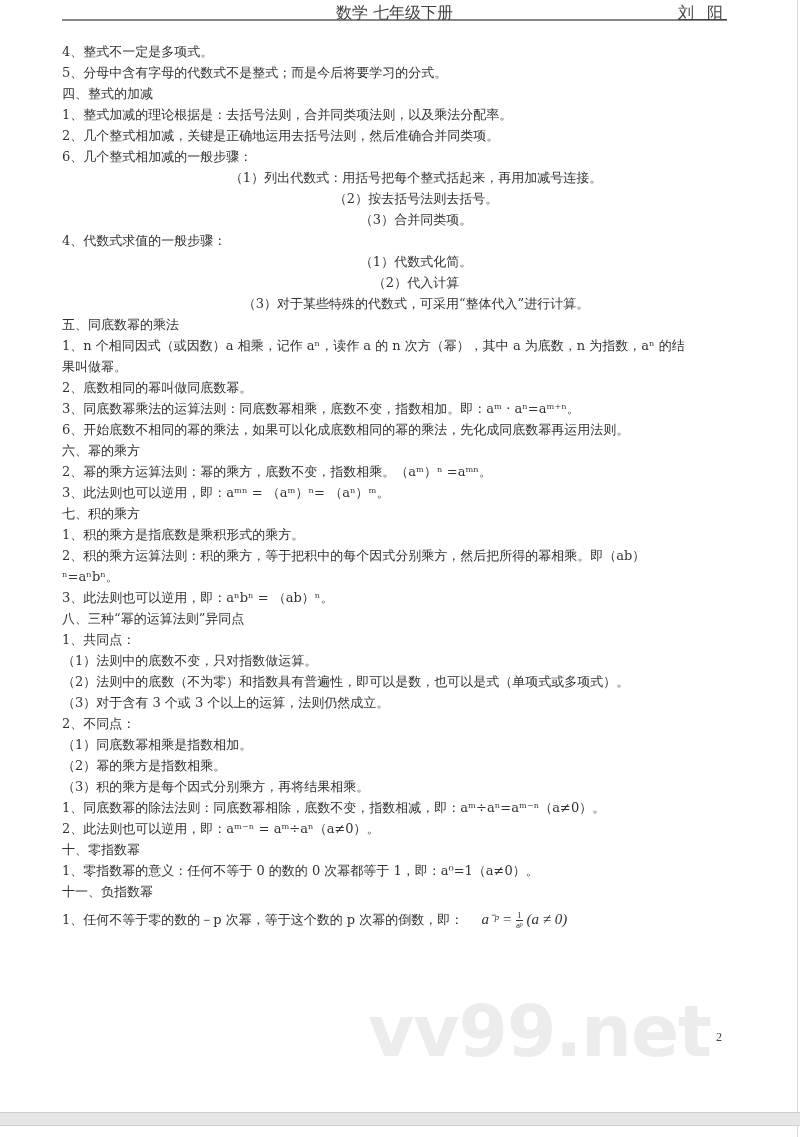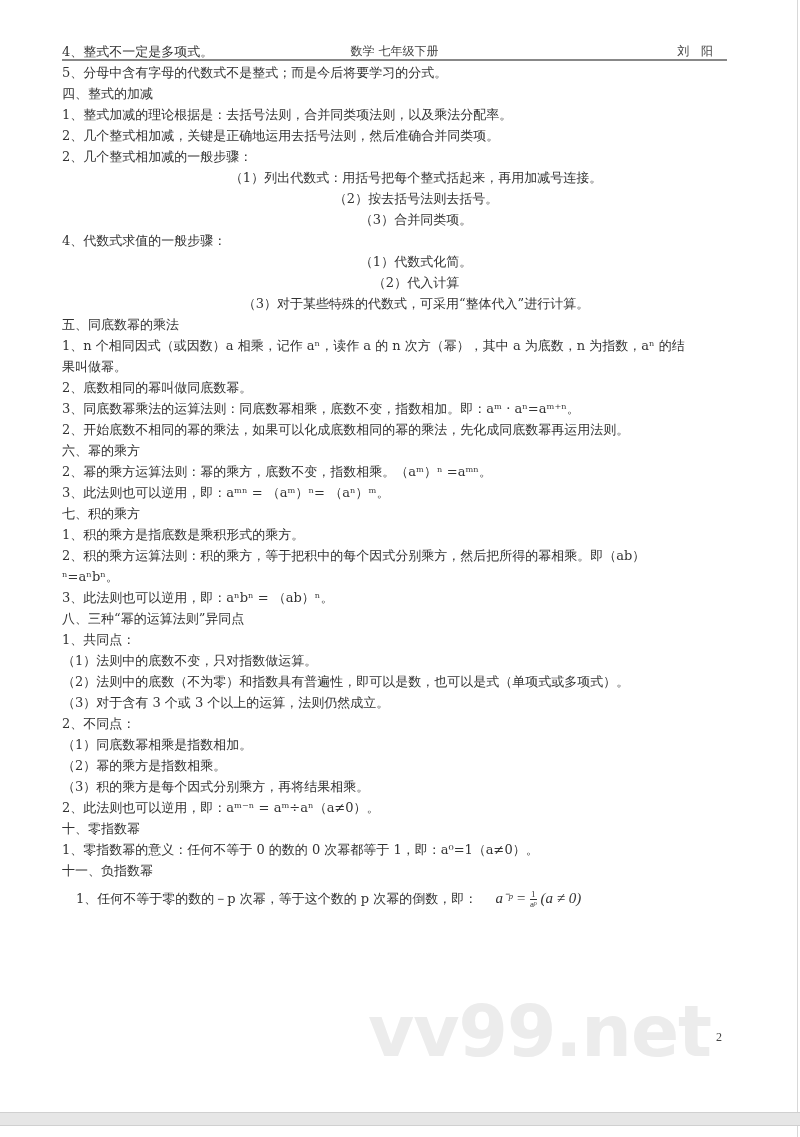--- a/index.html
+++ b/index.html
@@ -11,24 +11,24 @@
     position: relative;
   }
   .page {
     position: absolute; left: 0; top: 0; width: 797px; height: 1112px;
     background: #fff;
     border-right: 1px solid #d8d8d8;
   }
   .header {
     position: absolute; left: 62px; top: 0; width: 665px; height: 19px;
     border-bottom: 2px solid #888;
-    font-size: 12px; color: #444; margin-top: 40px;
+    font-size: 16px; color: #444;
   }
   .header .title { position: absolute; left: 0; right: 0; top: 3px; text-align: center; }
-  .header .author { position: absolute; right: 10px; top: 3px; letter-spacing: 4px; }
+  .header .author { position: absolute; right: 0; top: 3px; letter-spacing: 4px; text-decoration: underline; }
   .content { position: absolute; left: 62px; top: 41px; width: 670px; }
   .line {
     font-size: 13px; line-height: 21px; height: 21px; white-space: nowrap;
     color: #333;
   }
   .line.indent { padding-left: 38px; text-align: center; }
   .line.sub { padding-left: 0; }
   .line.head { color: #333; }
   .formula { font-family: "Liberation Serif", serif; font-style: italic; font-size: 15px; margin-left: 14px; }
   .frac { display: inline-block; vertical-align: middle; text-align: center; font-size: 9px; line-height: 9px; font-style: normal; }
@@ -58,56 +58,57 @@
     <span class="title">数学 七年级下册</span>
     <span class="author">刘 阳</span>
   </div>
 
   <div class="content">
     <div class="line">4、整式不一定是多项式。</div>
     <div class="line">5、分母中含有字母的代数式不是整式；而是今后将要学习的分式。</div>
     <div class="line head">四、整式的加减</div>
     <div class="line">1、整式加减的理论根据是：去括号法则，合并同类项法则，以及乘法分配率。</div>
     <div class="line">2、几个整式相加减，关键是正确地运用去括号法则，然后准确合并同类项。</div>
-    <div class="line">2、几个整式相加减的一般步骤：</div>
+    <div class="line">6、几个整式相加减的一般步骤：</div>
     <div class="line indent">（1）列出代数式：用括号把每个整式括起来，再用加减号连接。</div>
     <div class="line indent">（2）按去括号法则去括号。</div>
     <div class="line indent">（3）合并同类项。</div>
     <div class="line">4、代数式求值的一般步骤：</div>
     <div class="line indent">（1）代数式化简。</div>
     <div class="line indent">（2）代入计算</div>
     <div class="line indent">（3）对于某些特殊的代数式，可采用“整体代入”进行计算。</div>
     <div class="line head">五、同底数幂的乘法</div>
     <div class="line">1、n 个相同因式（或因数）a 相乘，记作 aⁿ，读作 a 的 n 次方（幂），其中 a 为底数，n 为指数，aⁿ 的结</div>
     <div class="line">果叫做幂。</div>
     <div class="line">2、底数相同的幂叫做同底数幂。</div>
     <div class="line">3、同底数幂乘法的运算法则：同底数幂相乘，底数不变，指数相加。即：aᵐ · aⁿ=aᵐ⁺ⁿ。</div>
-    <div class="line">2、开始底数不相同的幂的乘法，如果可以化成底数相同的幂的乘法，先化成同底数幂再运用法则。</div>
+    <div class="line">6、开始底数不相同的幂的乘法，如果可以化成底数相同的幂的乘法，先化成同底数幂再运用法则。</div>
     <div class="line head">六、幂的乘方</div>
     <div class="line">2、幂的乘方运算法则：幂的乘方，底数不变，指数相乘。（aᵐ）ⁿ =aᵐⁿ。</div>
     <div class="line">3、此法则也可以逆用，即：aᵐⁿ = （aᵐ）ⁿ= （aⁿ）ᵐ。</div>
     <div class="line head">七、积的乘方</div>
     <div class="line">1、积的乘方是指底数是乘积形式的乘方。</div>
     <div class="line">2、积的乘方运算法则：积的乘方，等于把积中的每个因式分别乘方，然后把所得的幂相乘。即（ab）</div>
     <div class="line">ⁿ=aⁿbⁿ。</div>
     <div class="line">3、此法则也可以逆用，即：aⁿbⁿ = （ab）ⁿ。</div>
     <div class="line head">八、三种“幂的运算法则”异同点</div>
     <div class="line">1、共同点：</div>
     <div class="line sub">（1）法则中的底数不变，只对指数做运算。</div>
     <div class="line sub">（2）法则中的底数（不为零）和指数具有普遍性，即可以是数，也可以是式（单项式或多项式）。</div>
     <div class="line sub">（3）对于含有 3 个或 3 个以上的运算，法则仍然成立。</div>
     <div class="line">2、不同点：</div>
     <div class="line sub">（1）同底数幂相乘是指数相加。</div>
     <div class="line sub">（2）幂的乘方是指数相乘。</div>
     <div class="line sub">（3）积的乘方是每个因式分别乘方，再将结果相乘。</div>
+    <div class="line">1、同底数幂的除法法则：同底数幂相除，底数不变，指数相减，即：aᵐ÷aⁿ=aᵐ⁻ⁿ（a≠0）。</div>
     <div class="line">2、此法则也可以逆用，即：aᵐ⁻ⁿ = aᵐ÷aⁿ（a≠0）。</div>
     <div class="line head">十、零指数幂</div>
     <div class="line">1、零指数幂的意义：任何不等于 0 的数的 0 次幂都等于 1，即：a⁰=1（a≠0）。</div>
     <div class="line head">十一、负指数幂</div>
-    <div class="line" style="height:30px; line-height:30px; margin-top:2px;margin-left:14px;">
+    <div class="line" style="height:30px; line-height:30px; margin-top:2px;">
       <span>1、任何不等于零的数的－p 次幂，等于这个数的 p 次幂的倒数，即：</span>
       <span class="formula">
         <span>a⁻ᵖ =</span>
         <span class="frac">
           <span class="num">1</span>
           <span class="den">aᵖ</span>
         </span>
         <span>(a ≠ 0)</span>
       </span>
     </div>

